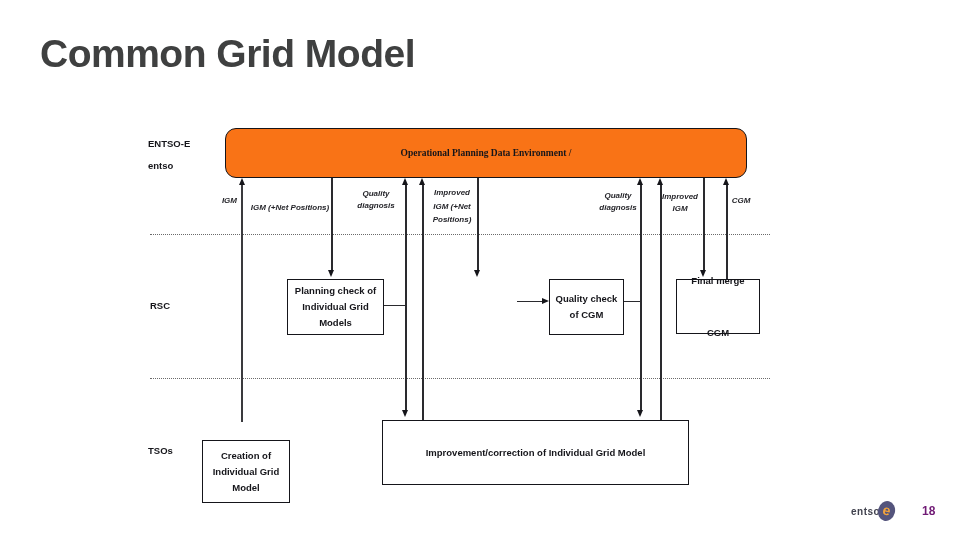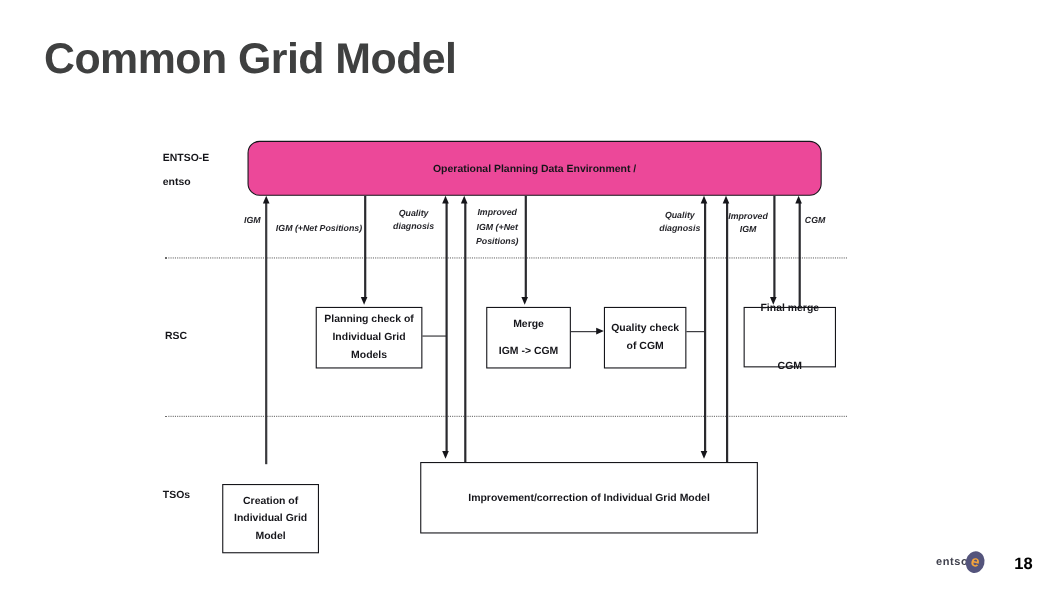--- a/index.html
+++ b/index.html
@@ -1,23 +1,23 @@
 <!DOCTYPE html>
 <html><head>
 <meta charset="utf-8">
 <style>
   html,body{margin:0;padding:0;width:960px;height:540px;background:#fff;
     font-family:"Liberation Sans",sans-serif;position:relative;overflow:hidden;}
   .title{position:absolute;left:40px;top:32px;font-size:39px;font-weight:800;
     color:#3f4040;letter-spacing:-0.5px;margin:0;}
   .lane-label{position:absolute;font-size:9.5px;font-weight:bold;color:#15151a;line-height:11px;}
   .top-box{position:absolute;left:225px;top:128px;width:520px;height:48px;
-    border:1.6px solid #15151a;border-radius:11px;background:#ec4899;
+    border:1.6px solid #15151a;border-radius:11px;background:#f97316;
     display:flex;flex-direction:column;justify-content:space-evenly;align-items:center;
-    font-size:9.5px;font-weight:600;color:#15151a;}
+    font-size:9.5px;font-weight:600;color:#15151a;font-family:Liberation Serif, serif;}
   .dotted{position:absolute;left:150px;width:620px;height:0;border-top:1.6px dotted #6a6a6a;}
   .vline{position:absolute;width:1.4px;background:#2a2a2e;}
   .vline.thick{width:2.2px;background:#3a3a3e;}
   .hline{position:absolute;height:1.4px;background:#2a2a2e;}
   .arrow-up{position:absolute;width:0;height:0;
     border-left:3.6px solid transparent;border-right:3.6px solid transparent;
     border-bottom:7px solid #15151a;}
   .arrow-down{position:absolute;width:0;height:0;
     border-left:3.6px solid transparent;border-right:3.6px solid transparent;
     border-top:7px solid #15151a;}
@@ -29,21 +29,21 @@
   .flow-label span{display:block;}
   .pbox{position:absolute;border:1.6px solid #15151a;background:#fff;
     display:flex;flex-direction:column;justify-content:center;align-items:center;
     font-size:9.5px;font-weight:600;color:#15151a;text-align:center;line-height:16px;}
   .pbox.gap span{margin:4.5px 0;}
   .logo{position:absolute;left:851px;top:501px;display:flex;align-items:center;}
   .logo-text{font-size:10px;font-weight:600;color:#41424e;letter-spacing:0.5px;}
   .logo-mark{display:inline-block;width:17px;height:20px;border-radius:50%;
     background:#54547c;transform:rotate(14deg);margin-left:-2px;
     color:#f2a33c;font-size:14px;font-weight:bold;text-align:center;line-height:19px;}
-  .page-num{position:absolute;left:922px;top:504px;font-size:15px;font-weight:bold;color:#000000;}
+  .page-num{position:absolute;left:922px;top:504px;font-size:12px;font-weight:bold;color:#701a75;}
 </style>
 </head>
 <body>
 
 <div style="position:absolute;inset:0;">
 
   <h1 class="title">Common Grid Model</h1>
 
   <div style="position:absolute;inset:0;">
 
@@ -114,24 +114,20 @@
       <span>Improved</span>
       <span>IGM</span>
     </div>
     <div class="flow-label" style="left:728px;top:195px;width:26px;">CGM</div>
 
     <div class="pbox" style="left:287px;top:279px;width:95px;height:54px;">
       <span>Planning check of</span>
       <span>Individual Grid</span>
       <span>Models</span>
     </div>
-    <div class="pbox gap" style="left:442px;top:279px;width:75px;height:54px;">
-      <span>Merge</span>
-      <span>IGM -&gt; CGM</span>
-    </div>
     <div class="pbox" style="left:549px;top:279px;width:73px;height:54px;">
       <span>Quality check</span>
       <span>of CGM</span>
     </div>
     <div class="pbox" style="left:676px;top:279px;width:82px;height:53px;gap:36px;">
       <span>Final merge</span>
       <span>CGM</span>
     </div>
 
     <div class="pbox" style="left:202px;top:440px;width:86px;height:61px;">

